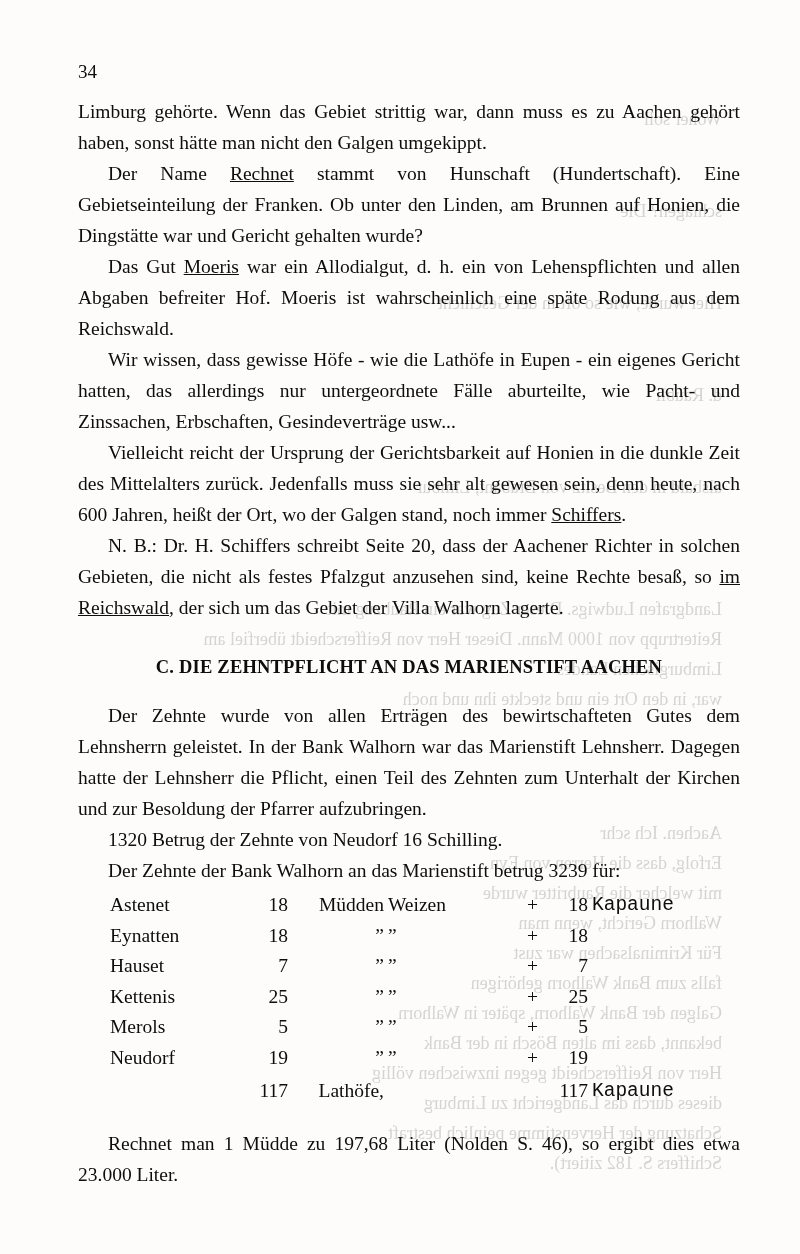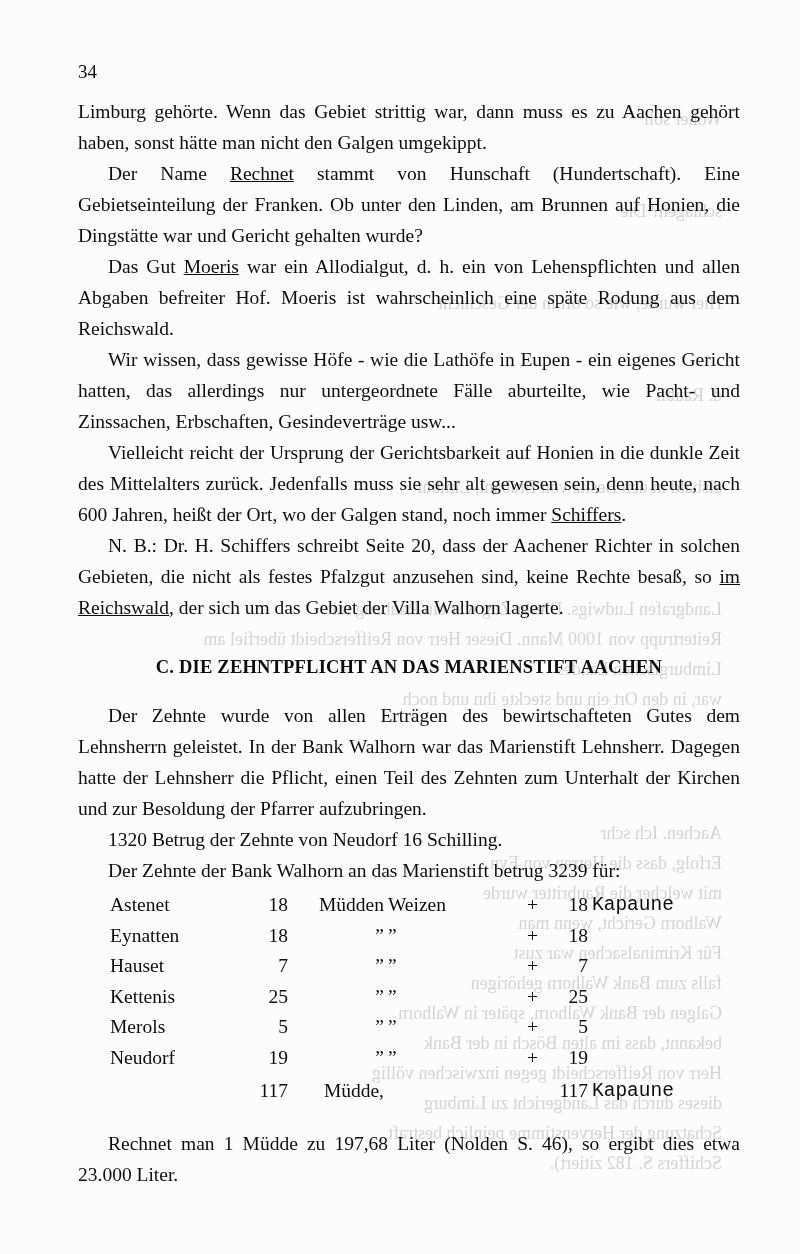--- a/index.html
+++ b/index.html
@@ -191,21 +191,21 @@
           <td class="num">19</td>
           <td class="unit">”</td>
           <td class="grain">”</td>
           <td class="plus">+</td>
           <td class="num2">19</td>
           <td class="cap"></td>
         </tr>
         <tr class="total">
           <td class="place"></td>
           <td class="num">117</td>
-          <td class="unit">Müdde,</td>
+          <td class="unit">Lathöfe,</td>
           <td class="grain"></td>
           <td class="plus"></td>
           <td class="num2">117</td>
           <td class="cap">Kapaune</td>
         </tr>
       </tbody>
     </table>
 
     <p class="after">Rechnet man 1 Müdde zu 197,68 Liter (Nolden S. 46),  so  ergibt dies etwa 23.000 Liter.</p>
 

